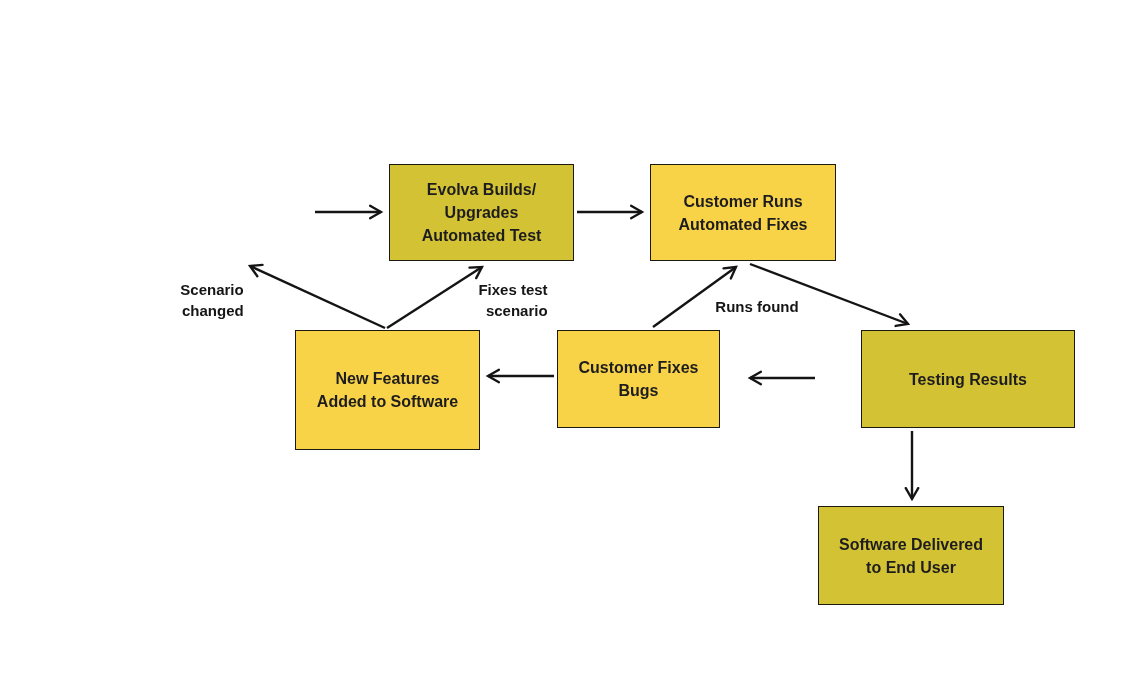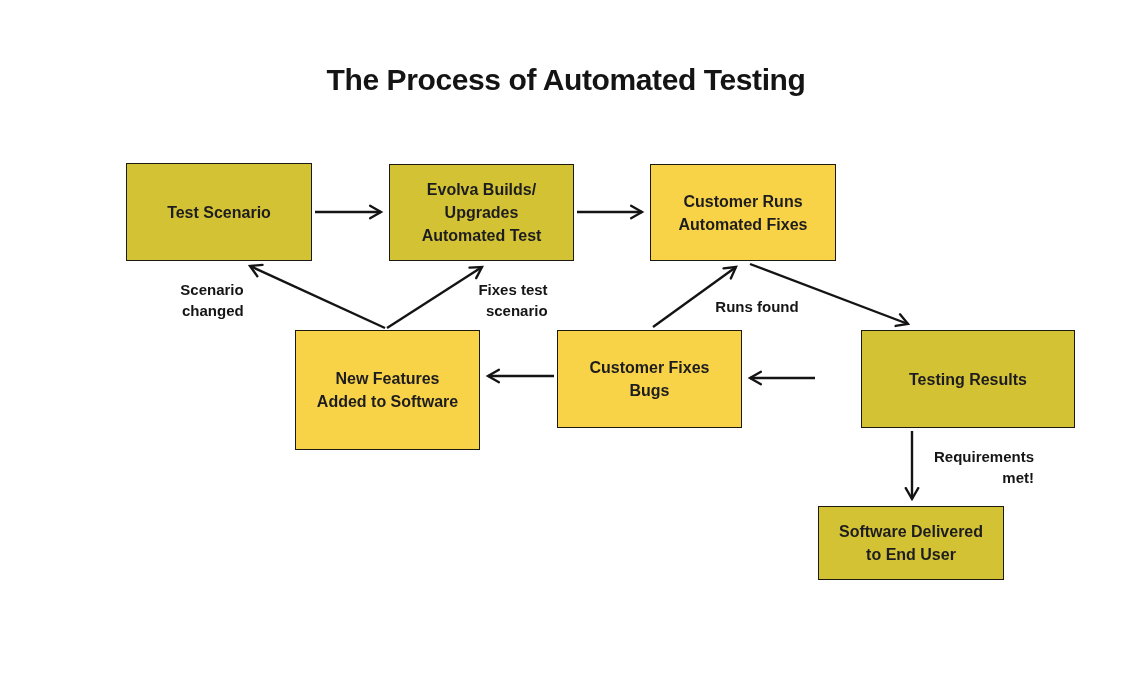--- a/index.html
+++ b/index.html
@@ -25,79 +25,73 @@
     position:absolute;transform:translate(-50%,-50%);text-align:right;
     font-weight:700;font-size:15px;line-height:21px;color:#151515;
     white-space:pre-line;
   }
 </style>
 </head>
 <body>
 
 <div class="page">
 
-  <div class="title">The Process of Automated Testing</div>
 
   <svg class="arrows" viewBox="0 0 1132 673" xmlns="http://www.w3.org/2000/svg">
     <defs>
       <marker id="arrowhead" viewBox="0 0 10 10" refX="8" refY="5" markerWidth="6.5" markerHeight="6.5" orient="auto-start-reverse">
         <path d="M1,1 L8,5 L1,9" fill="none" stroke="#141414" stroke-width="1.5" stroke-linecap="round"></path>
       </marker>
     </defs>
     <g stroke="#141414" stroke-width="2.4" fill="none">
       <line x1="315" y1="212" x2="381" y2="212" marker-end="url(#arrowhead)"></line>
       <line x1="577" y1="212" x2="642" y2="212" marker-end="url(#arrowhead)"></line>
       <line x1="750" y1="264" x2="908" y2="324" marker-end="url(#arrowhead)"></line>
       <line x1="815" y1="378" x2="750" y2="378" marker-end="url(#arrowhead)"></line>
       <line x1="653" y1="327" x2="736" y2="267" marker-end="url(#arrowhead)"></line>
       <line x1="554" y1="376" x2="488" y2="376" marker-end="url(#arrowhead)"></line>
       <line x1="387" y1="328" x2="482" y2="267" marker-end="url(#arrowhead)"></line>
       <line x1="385" y1="328" x2="250" y2="266" marker-end="url(#arrowhead)"></line>
       <line x1="912" y1="431" x2="912" y2="499" marker-end="url(#arrowhead)"></line>
     </g>
   </svg>
 
-  <div class="node node--dark" style="left:126px;top:163px;width:186px;height:98px">
-    <span class="node-label">Test Scenario</span>
-  </div>
 
   <div class="node node--dark" style="left:389px;top:164px;width:185px;height:97px">
     <span class="node-label">Evolva Builds/
 Upgrades
 Automated Test</span>
   </div>
 
   <div class="node node--bright" style="left:650px;top:164px;width:186px;height:97px">
     <span class="node-label">Customer Runs
 Automated Fixes</span>
   </div>
 
   <div class="node node--bright" style="left:295px;top:330px;width:185px;height:120px">
     <span class="node-label">New Features
 Added to Software</span>
   </div>
 
-  <div class="node node--bright" style="left:557px;top:330px;width:185px;height:98px">
+  <div class="node node--bright" style="left:557px;top:330px;width:163px;height:98px">
     <span class="node-label">Customer Fixes
 Bugs</span>
   </div>
 
   <div class="node node--dark" style="left:861px;top:330px;width:214px;height:98px">
     <span class="node-label">Testing Results</span>
   </div>
 
-  <div class="node node--dark" style="left:818px;top:506px;width:186px;height:74px">
+  <div class="node node--dark" style="left:818px;top:506px;width:186px;height:99px">
     <span class="node-label">Software Delivered
 to End User</span>
   </div>
 
   <div class="edge-label" style="left:212px;top:300px">Scenario
 changed</div>
 
   <div class="edge-label" style="left:513px;top:300px">Fixes test
 scenario</div>
 
   <div class="edge-label" style="left:757px;top:306px">Runs found</div>
 
-  <div class="edge-label" style="left:984px;top:467px">Requirements
-met!</div>
 
 </div>
 
 </body></html>

